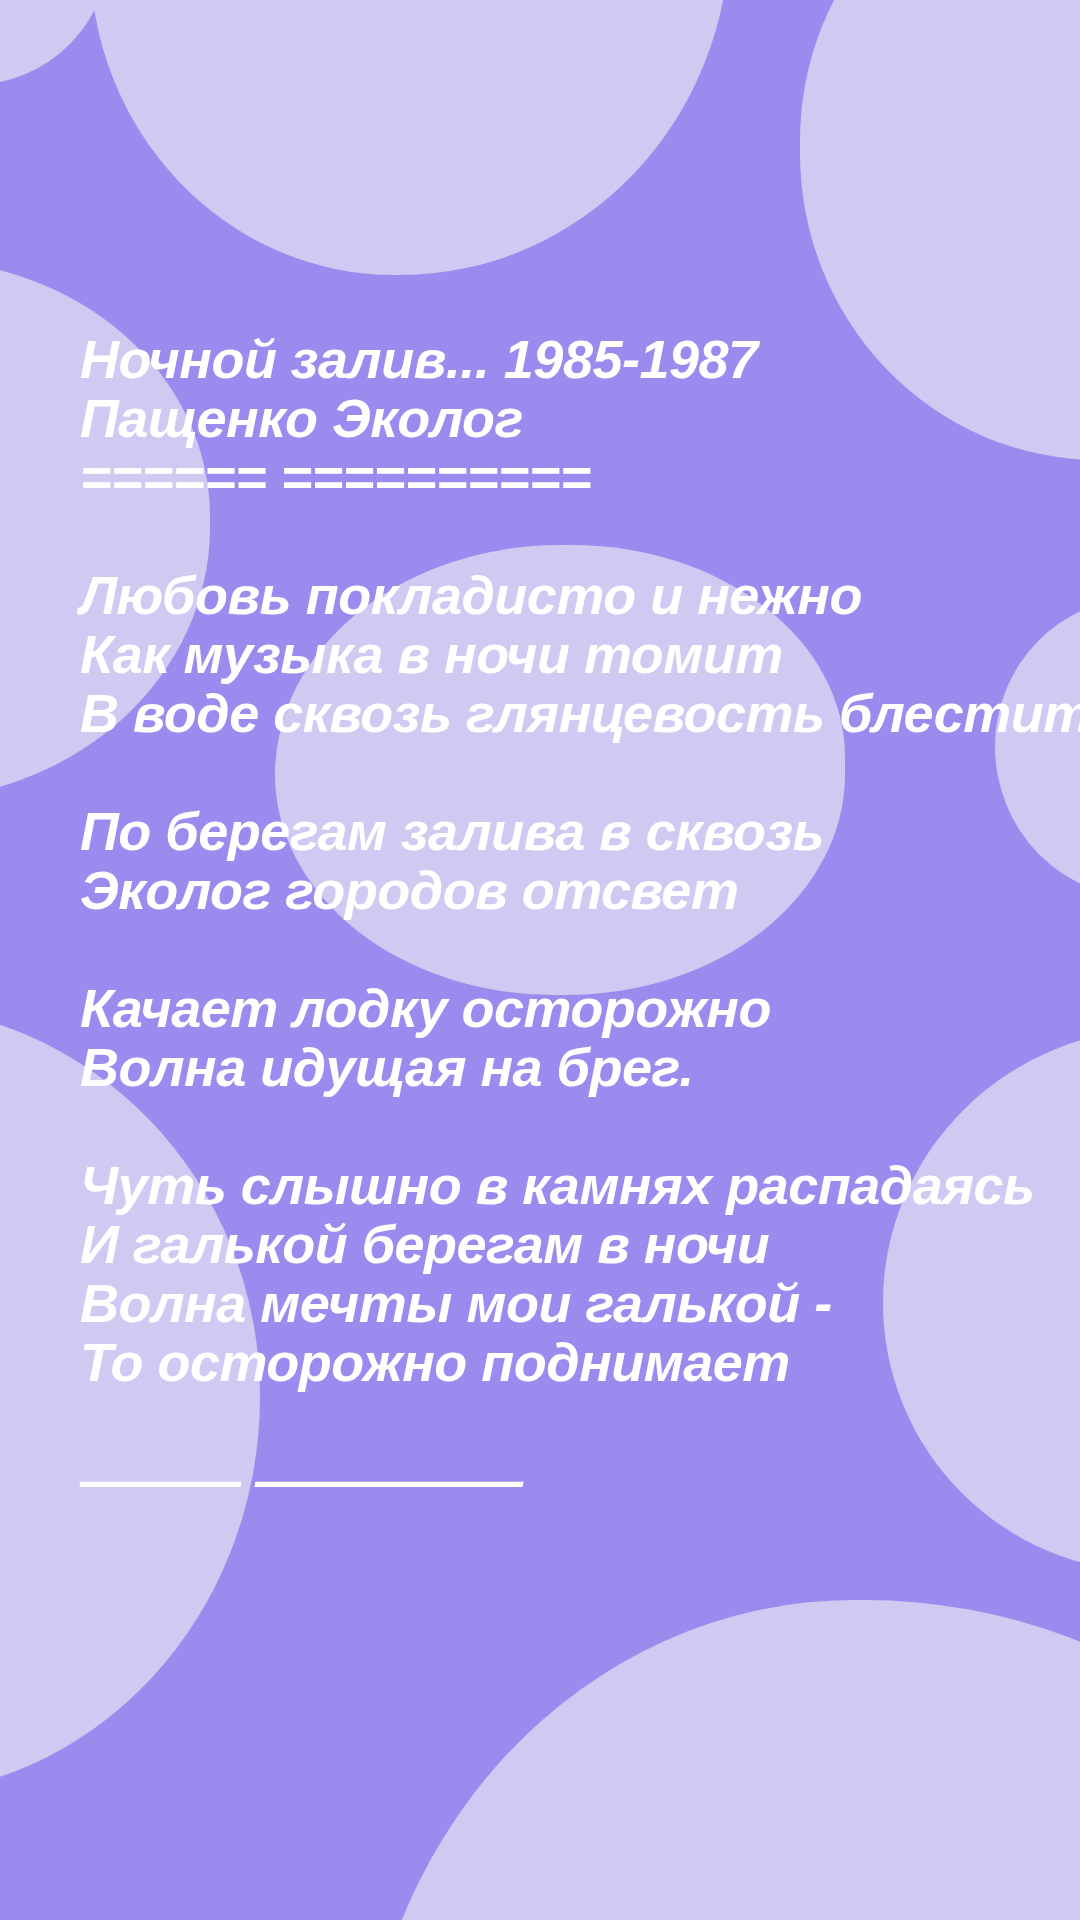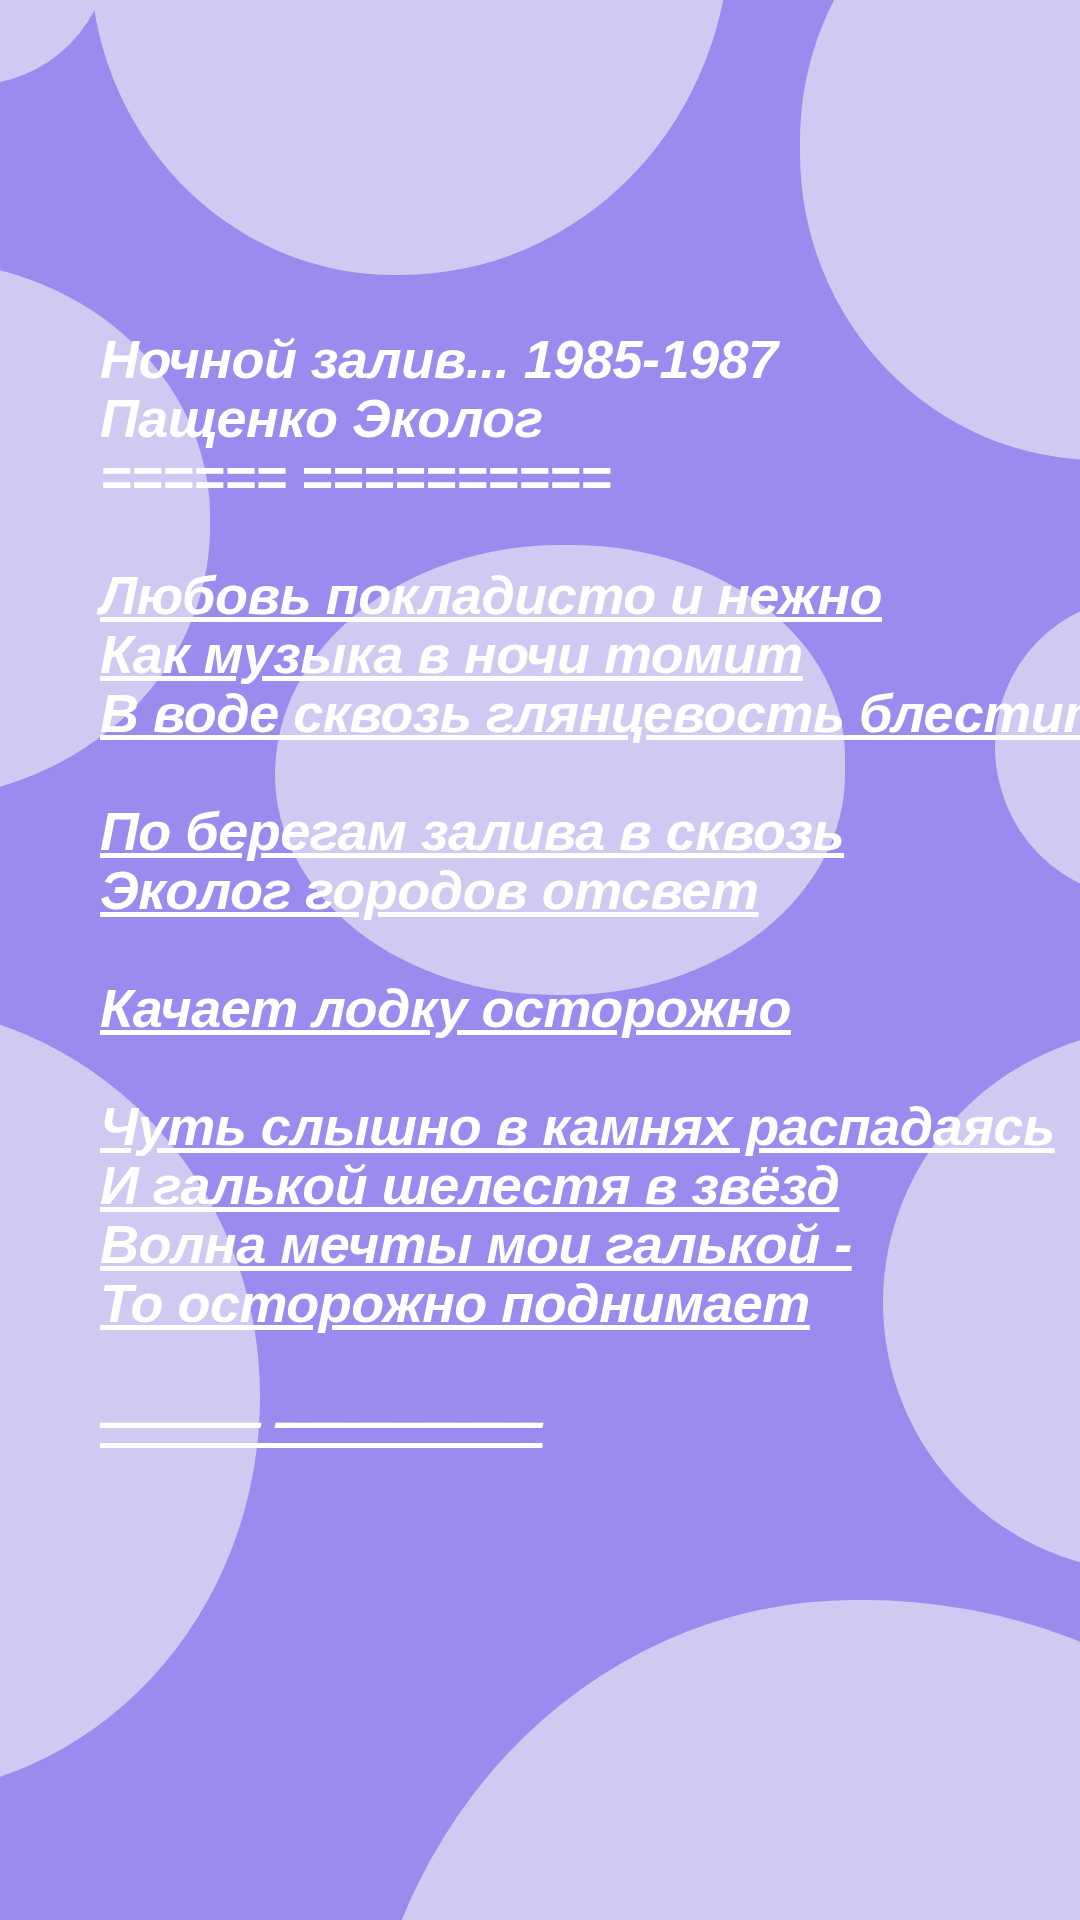--- a/index.html
+++ b/index.html
@@ -35,22 +35,22 @@
     left: 80px;
     top: 330px;
     width: 960px;
     color: var(--ink, #FFFFFF);
     font-weight: bold;
     font-style: italic;
     font-size: 54px;
     line-height: 59px;
     letter-spacing: -0.5px;
   }
-  .block + .block { margin-top: 59px; text-decoration: underline; }
-  .line { white-space: pre; margin-left: 20px; }
+  .block + .block { margin-top: 59px; }
+  .line { white-space: pre; }
 </style>
 </head>
 <body>
 
 <div class="canvas">
 
   <div class="blob blob-a"></div>
   <div class="blob blob-b"></div>
   <div class="blob blob-c"></div>
   <div class="blob blob-d"></div>
@@ -74,25 +74,26 @@
       <div class="line">В воде сквозь глянцевость блестит.</div>
     </div>
 
     <div class="block">
       <div class="line">По берегам залива в сквозь</div>
       <div class="line">Эколог городов отсвет</div>
     </div>
 
     <div class="block">
       <div class="line">Качает лодку осторожно</div>
+      <div class="line">Волна идущая на брег.</div>
     </div>
 
     <div class="block">
       <div class="line">Чуть слышно в камнях распадаясь</div>
-      <div class="line">И галькой шелестя в звёзд</div>
+      <div class="line">И галькой берегам в ночи</div>
       <div class="line">Волна мечты мои галькой -</div>
       <div class="line">То осторожно поднимает</div>
     </div>
 
     <div class="block">
       <div class="line">——— —————</div>
     </div>
 
   </div>
 </div>

